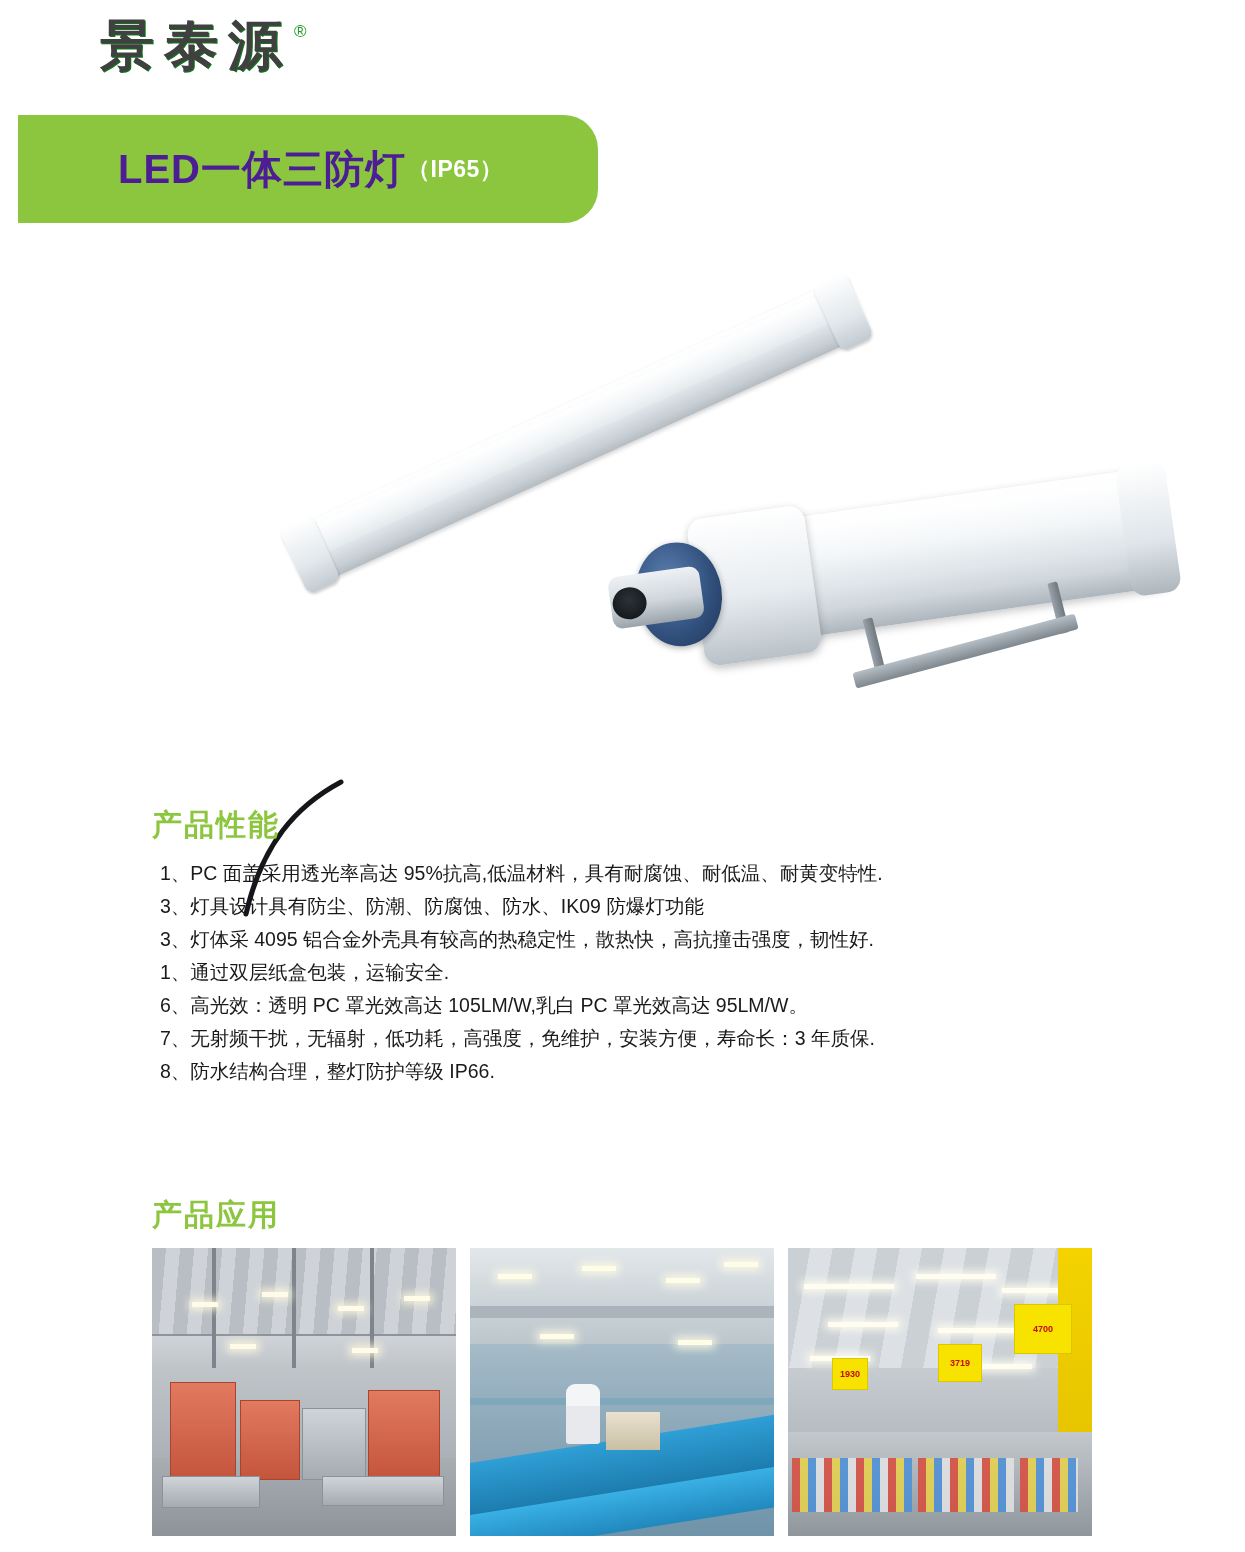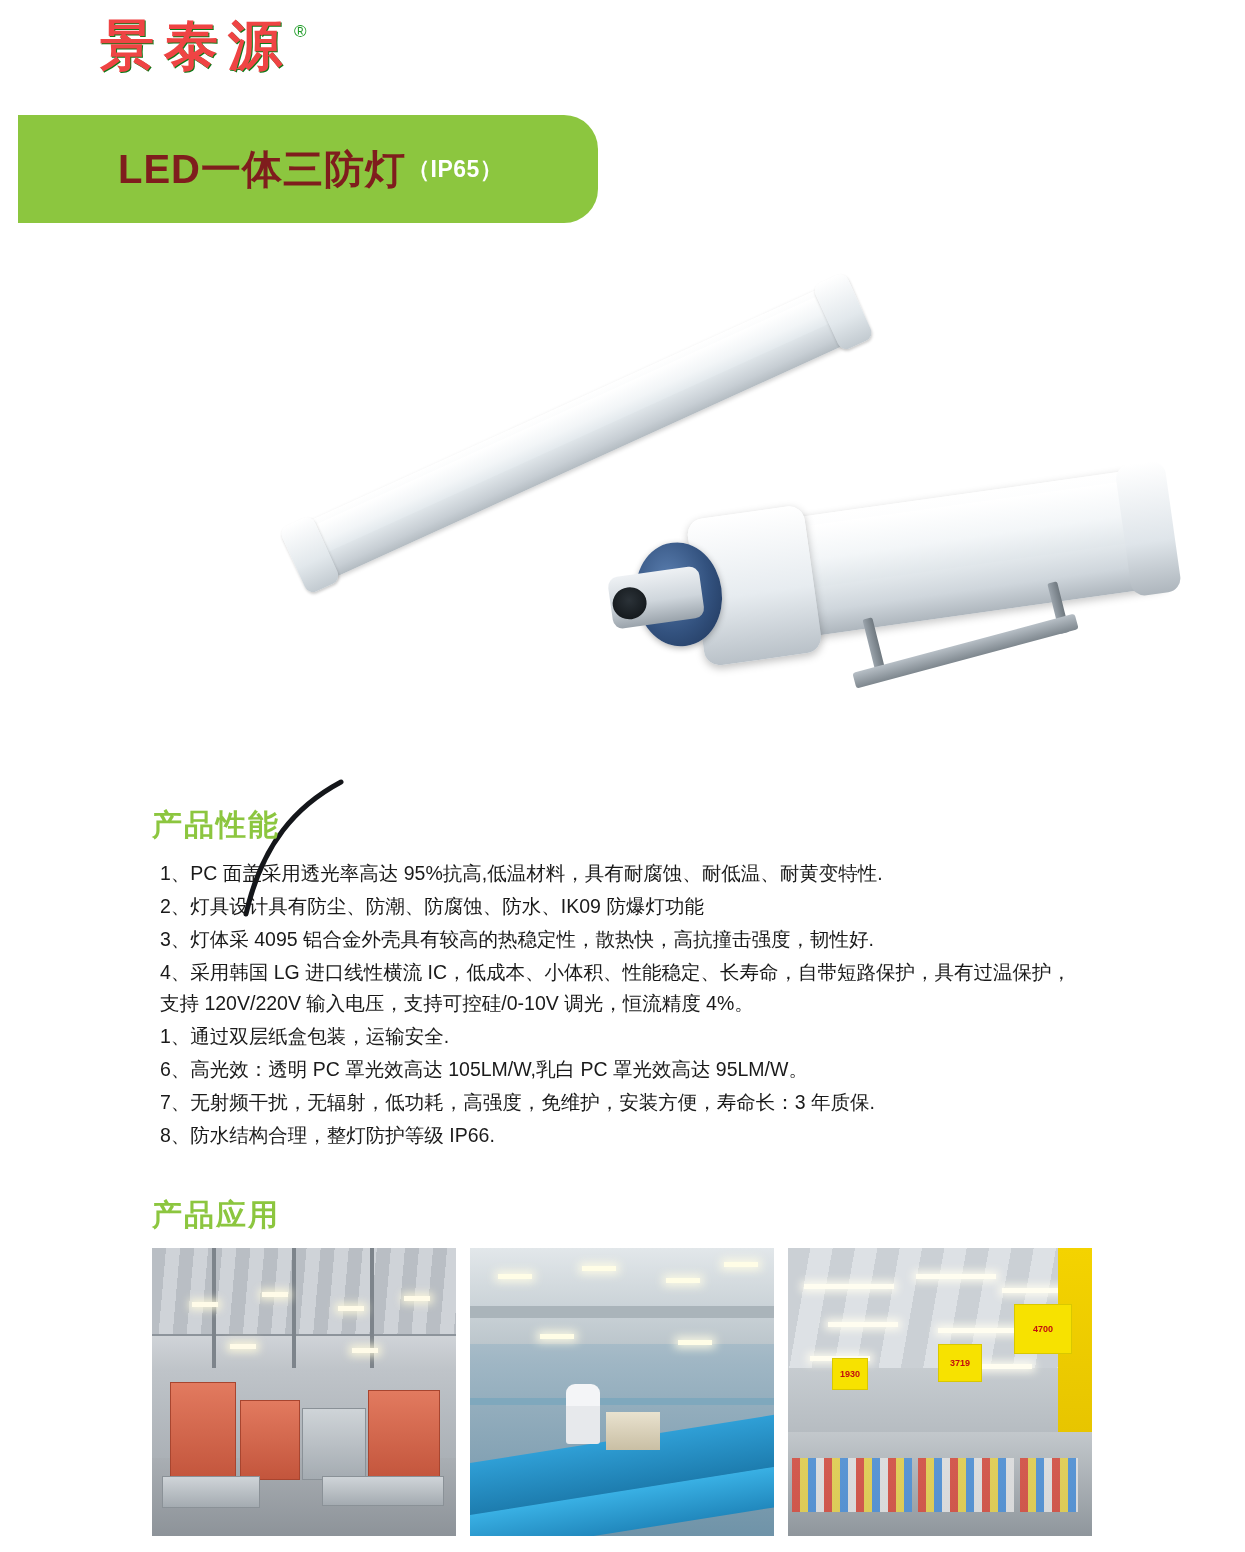--- a/index.html
+++ b/index.html
@@ -22,21 +22,21 @@
     left: 100px;
     top: 18px;
     display: flex;
     align-items: flex-start;
   }
   .logo-text {
     font-family: "DejaVu Serif", serif;
     font-weight: bold;
     font-size: 54px;
     letter-spacing: 10px;
-    color: #ef4444;
+    color: #404040;
     line-height: 1;
     text-shadow: 1px 1px 0 #0d7a18;
   }
   .logo-reg {
     font-size: 17px;
     color: #1d9b26;
     margin-left: 2px;
     margin-top: 4px;
   }
 
@@ -48,21 +48,21 @@
     width: 580px;
     height: 108px;
     background: #8cc63f;
     border-top-right-radius: 34px;
     border-bottom-right-radius: 34px;
     display: flex;
     align-items: center;
   }
   .title-banner .main-title {
     margin-left: 100px;
-    color: #7f1d1d;
+    color: #4c1d95;
     font-weight: bold;
     font-size: 40px;
     letter-spacing: 1px;
     white-space: nowrap;
   }
   .title-banner .sub-title {
     color: #ffffff;
     font-weight: bold;
     font-size: 23px;
     margin-left: 1px;
@@ -398,24 +398,22 @@
     <div class="tp-bracket-a"></div>
     <div class="tp-bracket-b"></div>
     <div class="tp-foot"></div>
   </div>
 </div>
 
 <div class="section-heading" id="heading-performance">产品性能</div>
 
 <div class="perf-list">
   <div class="perf-item">1、PC 面盖采用透光率高达 95%抗高,低温材料，具有耐腐蚀、耐低温、耐黄变特性.</div>
-  <div class="perf-item">2、灯具设计具有防尘、防潮、防腐蚀、防水、IK09 防爆灯功能</div>
+  <div class="perf-item">3、灯具设计具有防尘、防潮、防腐蚀、防水、IK09 防爆灯功能</div>
   <div class="perf-item">3、灯体采 4095 铝合金外壳具有较高的热稳定性，散热快，高抗撞击强度，韧性好.</div>
-  <div class="perf-item">4、采用韩国 LG 进口线性横流 IC，低成本、小体积、性能稳定、长寿命，自带短路保护，具有过温保护，
-支持 120V/220V 输入电压，支持可控硅/0-10V 调光，恒流精度 4%。</div>
   <div class="perf-item">1、通过双层纸盒包装，运输安全.</div>
   <div class="perf-item">6、高光效：透明 PC 罩光效高达 105LM/W,乳白 PC 罩光效高达 95LM/W。</div>
   <div class="perf-item">7、无射频干扰，无辐射，低功耗，高强度，免维护，安装方便，寿命长：3 年质保.</div>
   <div class="perf-item">8、防水结构合理，整灯防护等级 IP66.</div>
 </div>
 
 <div class="section-heading" id="heading-application">产品应用</div>
 
 <div class="app-photos">
 

